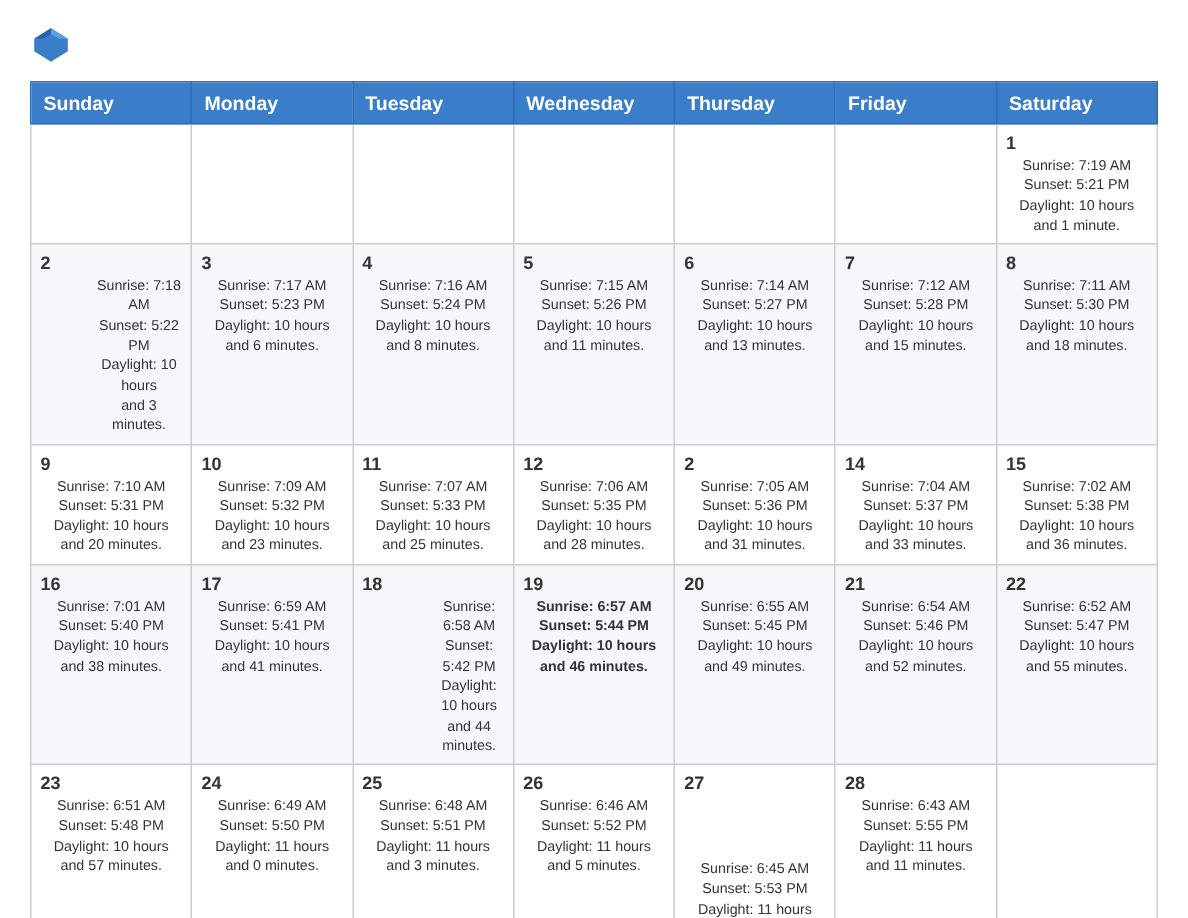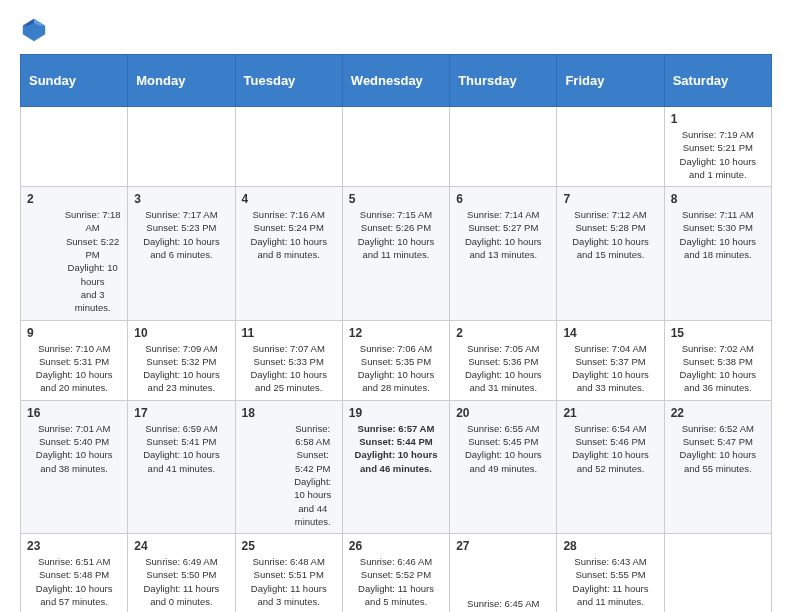--- a/index.html
+++ b/index.html
@@ -52,21 +52,21 @@
     .calendar {
       width: 100%;
       border-collapse: collapse;
       border: 1px solid #ccc;
     }
     .calendar th {
       background-color: #3a7dc9;
       color: #fff;
       font-size: 13px;
       font-weight: bold;
-      padding: 18px 8px;
+      padding: 6px 8px;
       text-align: left;
       border: 1px solid #2e6cb5;
     }
     .calendar td {
       width: calc(100% / 7);
       vertical-align: top;
       padding: 5px 6px;
       border: 1px solid #ccc;
       min-height: 80px;
       background: #fff;

